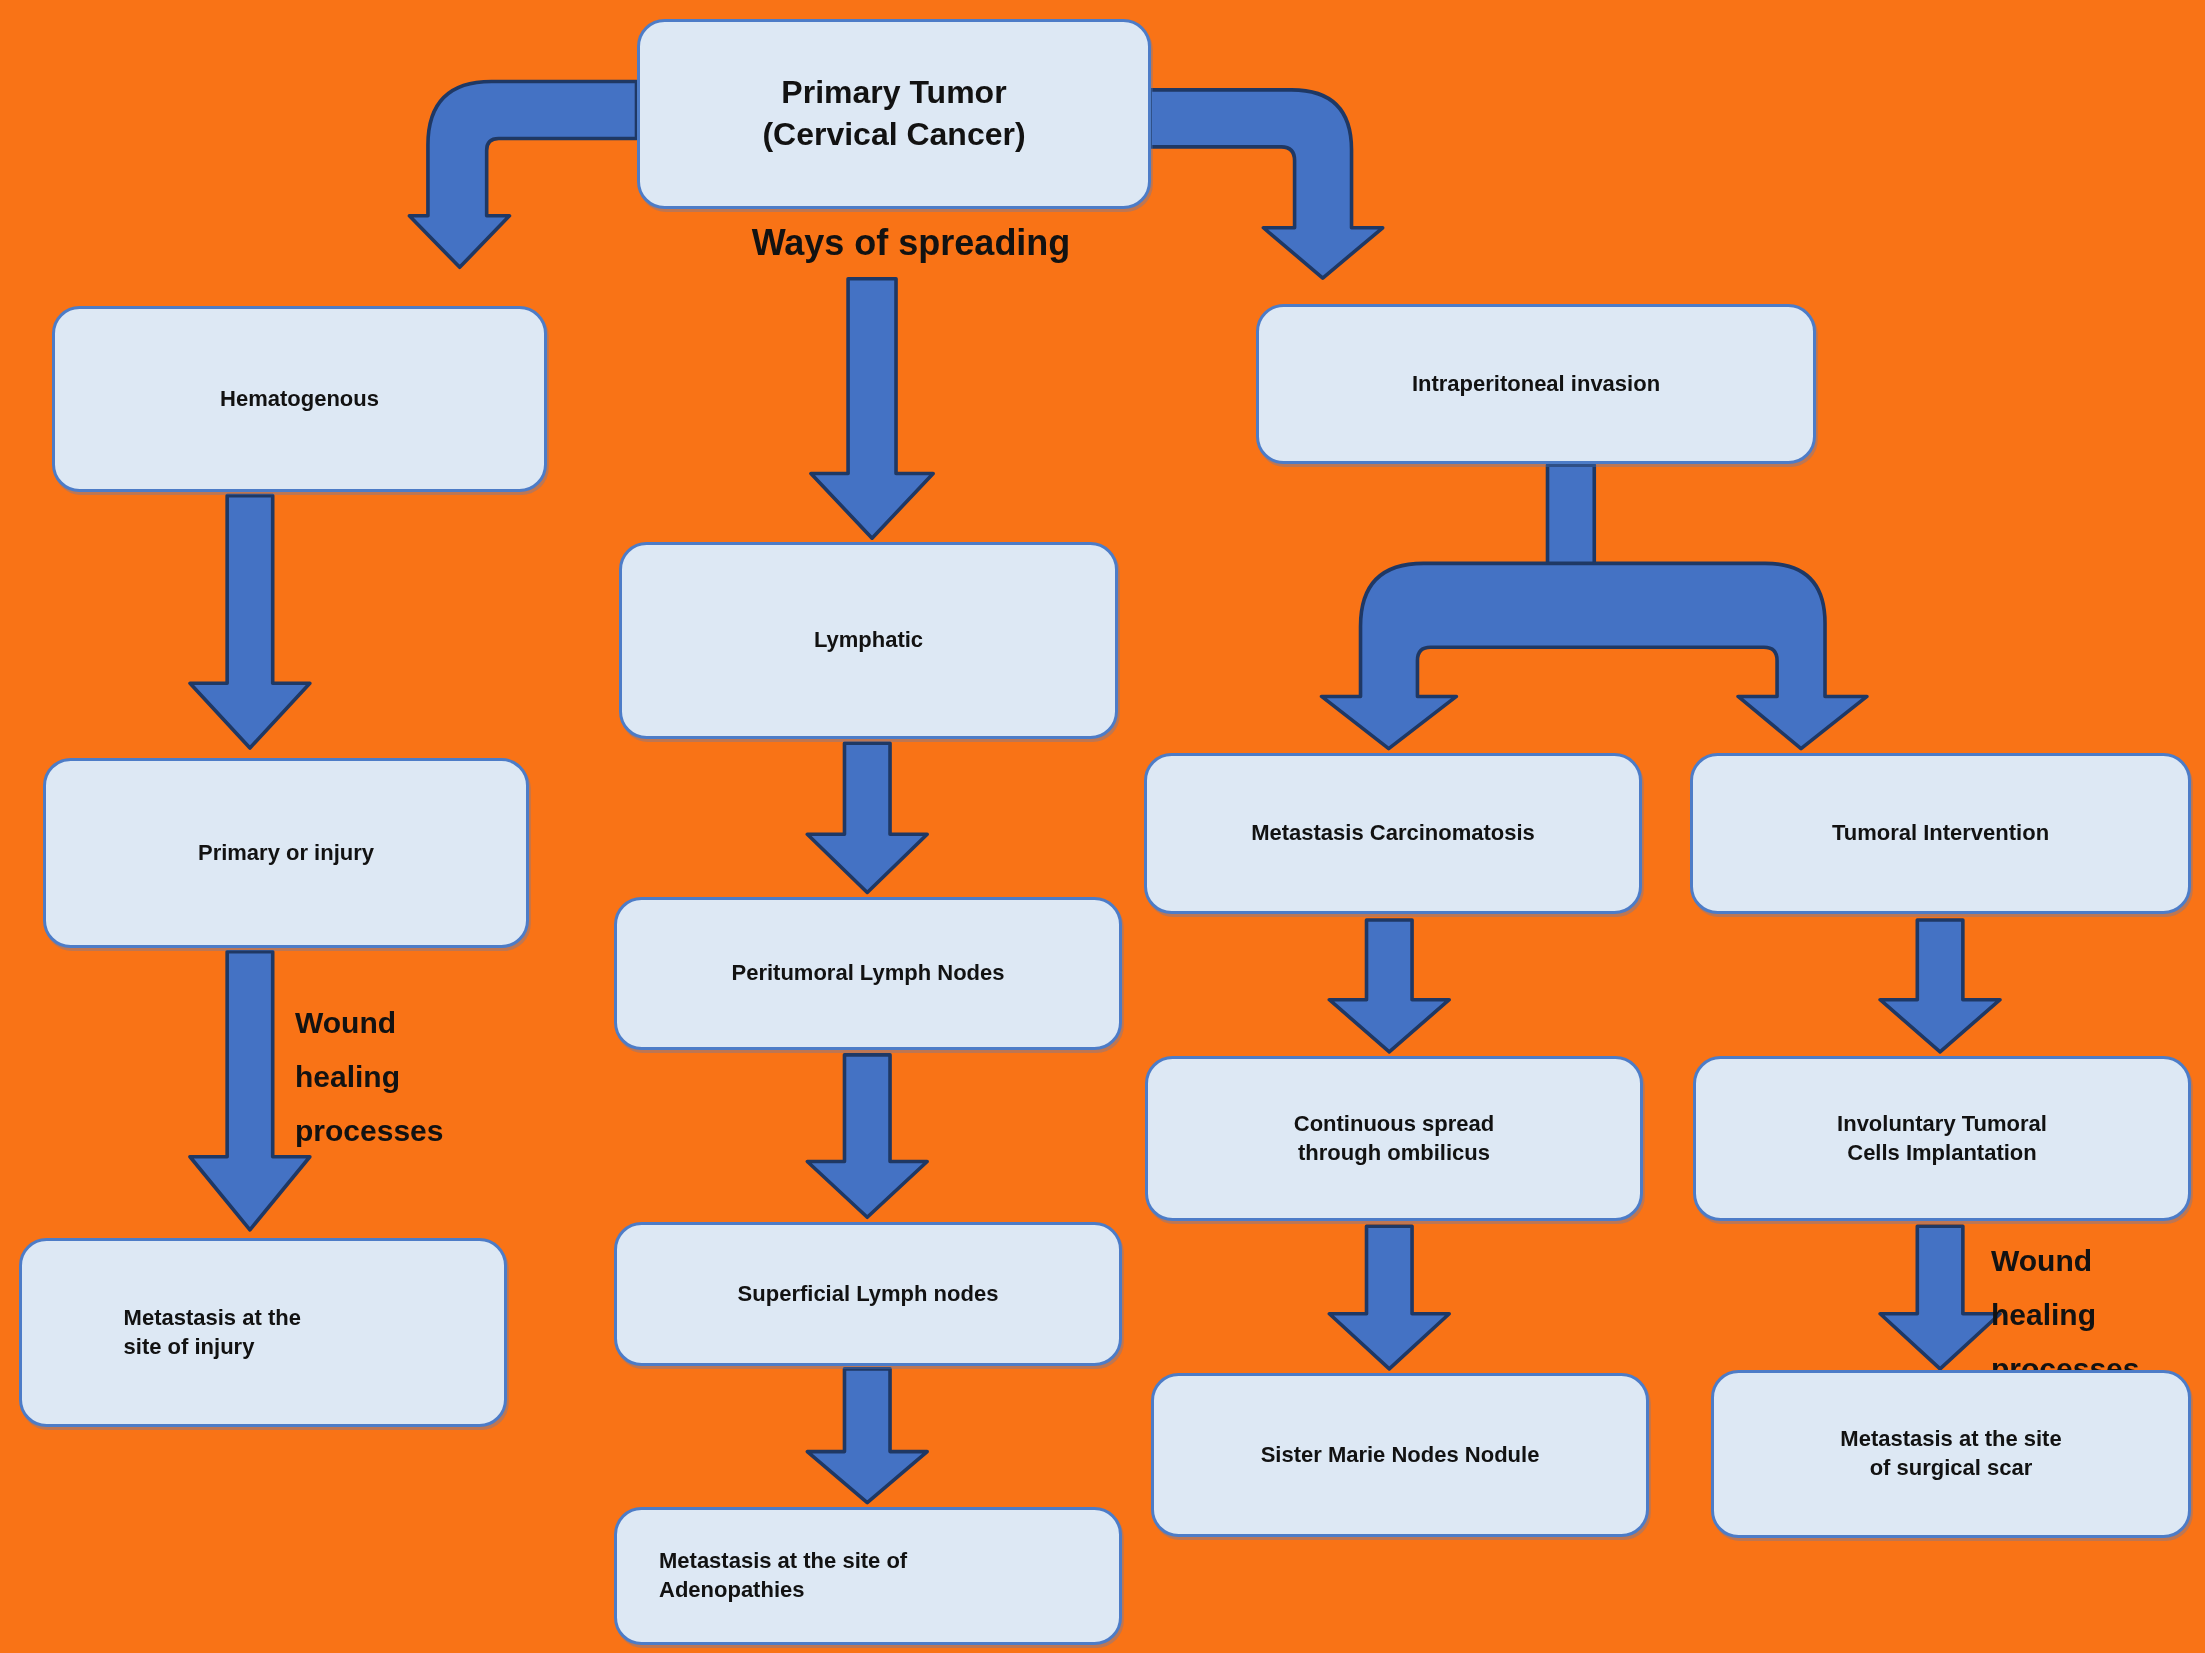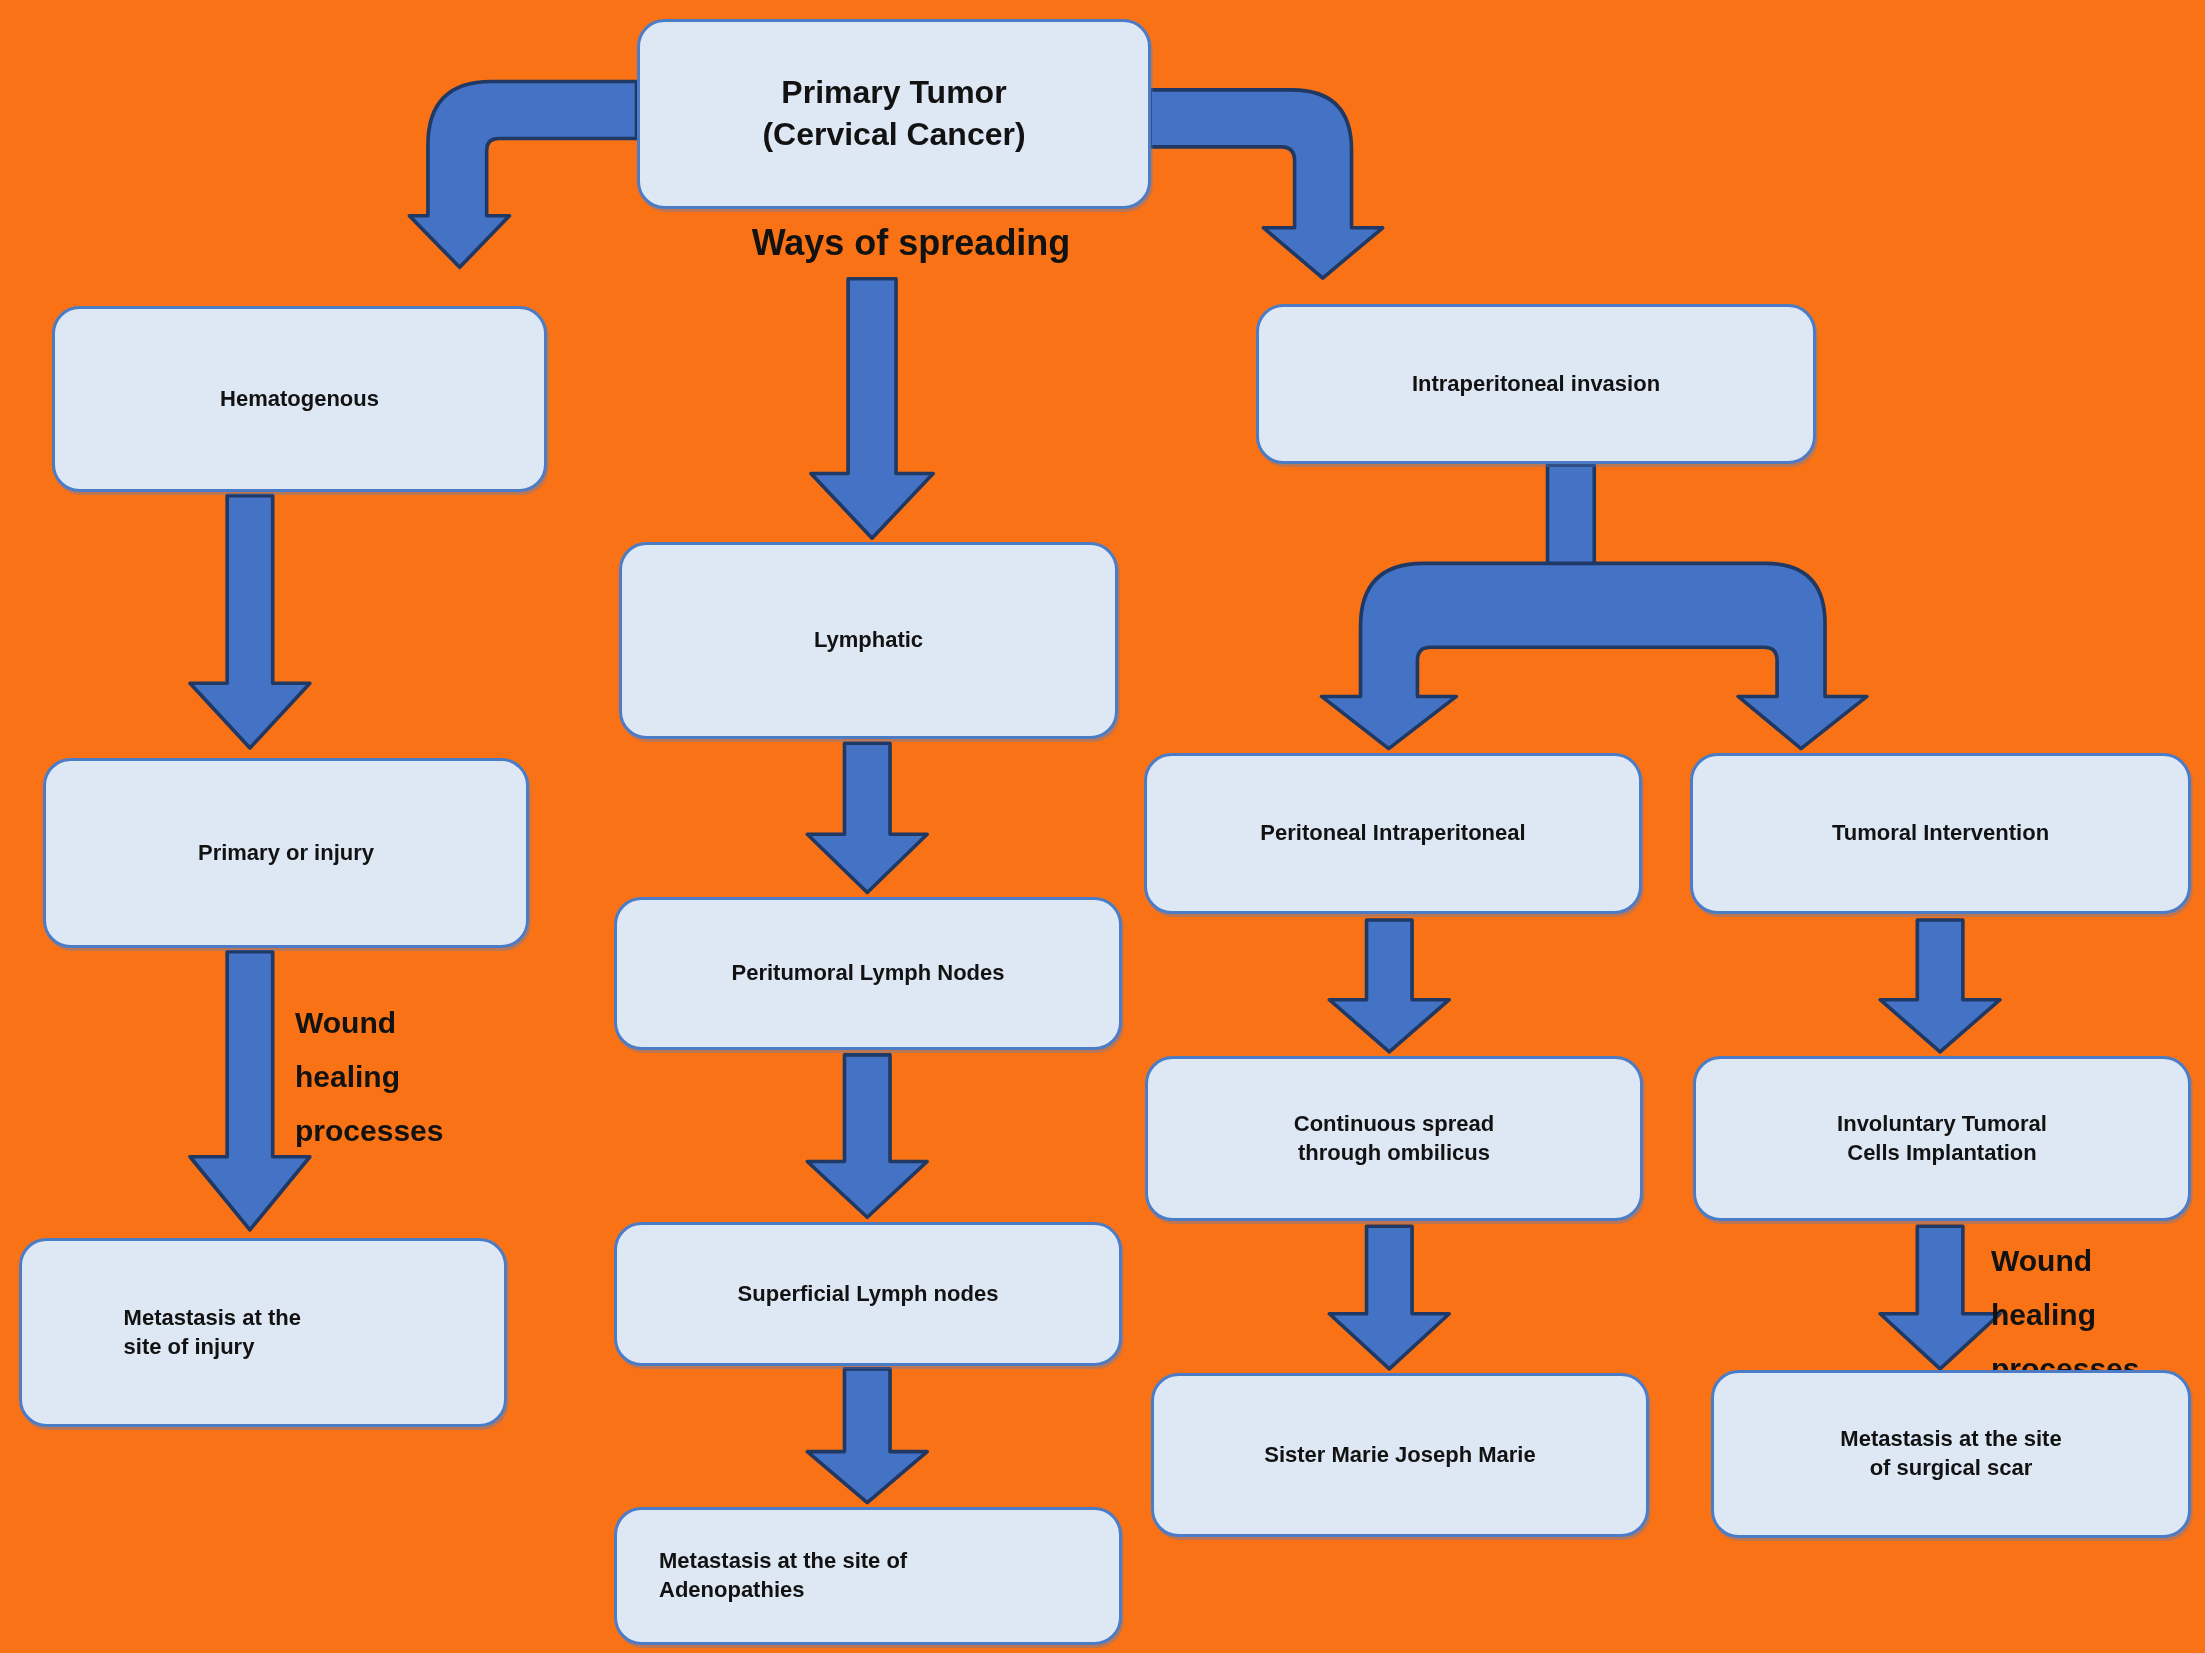--- a/index.html
+++ b/index.html
@@ -104,25 +104,25 @@
   <div class="node n-met-injury align-left">Metastasis at the
 site of injury</div>
 
   <div class="node n-lymphatic">Lymphatic</div>
   <div class="node n-peritumoral">Peritumoral Lymph Nodes</div>
   <div class="node n-superficial">Superficial Lymph nodes</div>
   <div class="node n-adenopathies align-left">Metastasis at the site of
 Adenopathies</div>
 
   <div class="node n-intraperitoneal">Intraperitoneal invasion</div>
-  <div class="node n-pc">Peritoneal Intraperitoneal</div>
+  <div class="node n-pc">Metastasis Carcinomatosis</div>
   <div class="node n-si">Tumoral Intervention</div>
   <div class="node n-continuous">Continuous spread
 through ombilicus</div>
-  <div class="node n-sister">Sister Marie Joseph Marie</div>
+  <div class="node n-sister">Sister Marie Nodes Nodule</div>
   <div class="node n-involuntary">Involuntary Tumoral
 Cells Implantation</div>
   <div class="flabel l-wound2">Wound
 healing
 processes</div>
   <div class="node n-met-scar">Metastasis at the site
 of surgical scar</div>
 
 </div>
 

